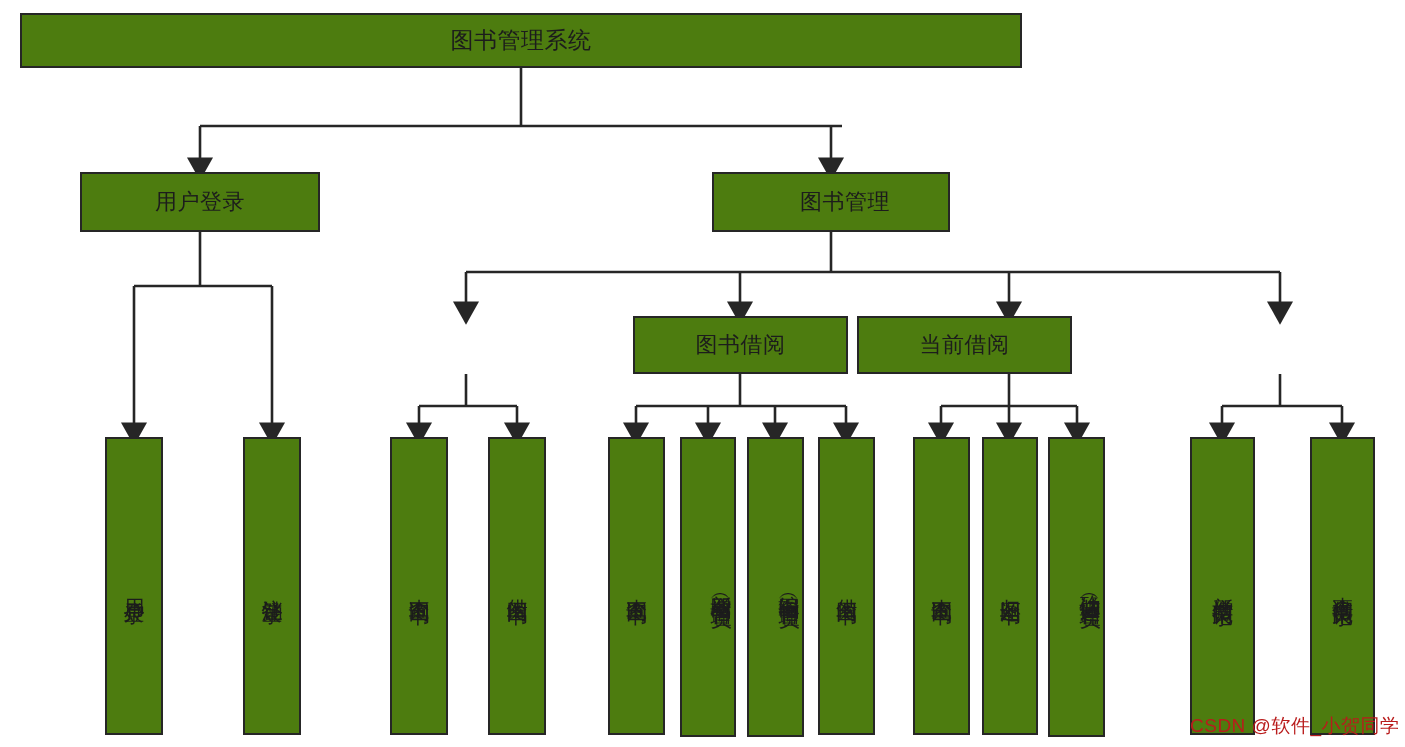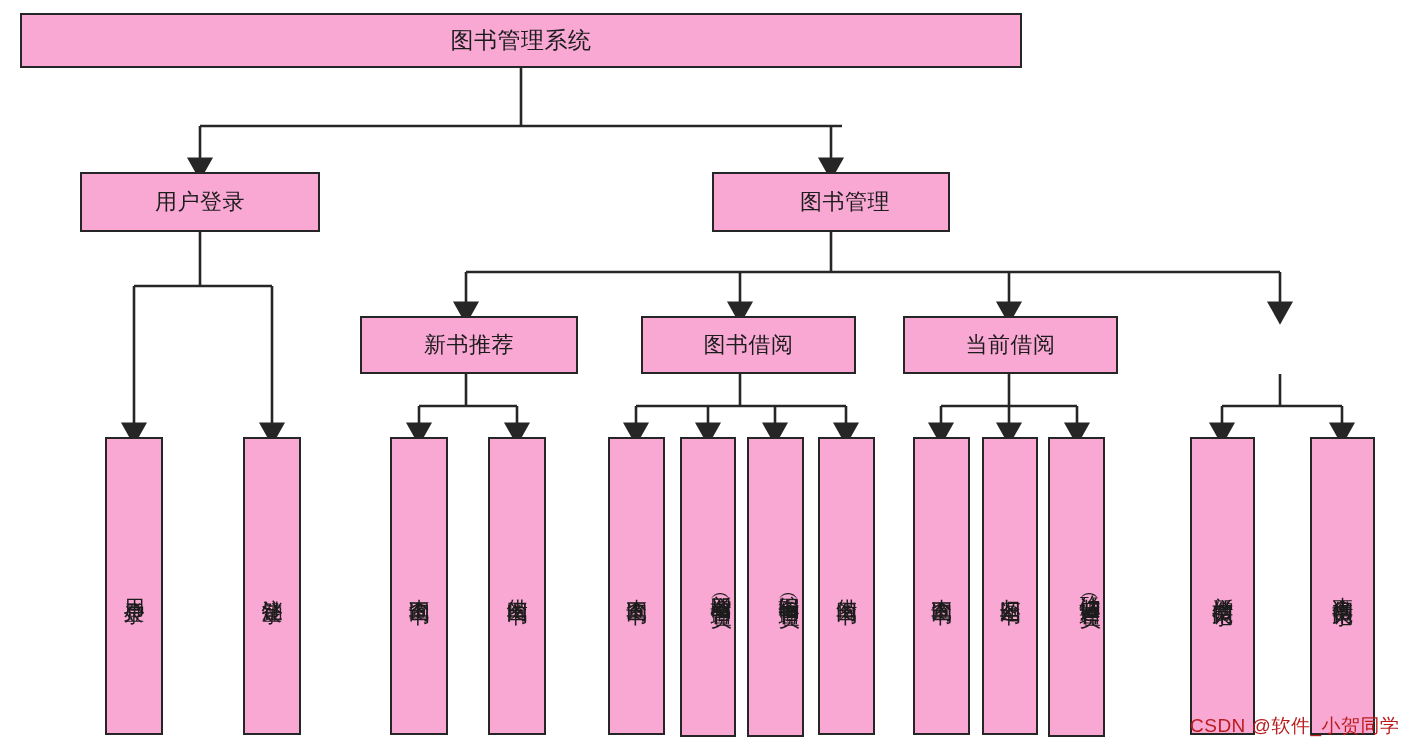--- a/index.html
+++ b/index.html
@@ -14,21 +14,21 @@
     position: relative;
     width: 1405px;
     height: 747px;
     background: #ffffff;
     overflow: hidden;
   }
   .node {
     position: absolute;
     box-sizing: border-box;
     border: 2.5px solid #262626;
-    background: #f9a8d4;
+    background: #4d7c0f;
     display: flex;
     align-items: center;
     justify-content: center;
     color: #1c1c1c;
     font-size: 22px;
     line-height: 1.25;
     letter-spacing: 0.5px;
     white-space: nowrap;
   }
   .node.root {
@@ -116,23 +116,22 @@
       <path d="M1222,406 L1222,425" marker-end="url(#arrow)"></path>
       <path d="M1342,406 L1342,425" marker-end="url(#arrow)"></path>
     </g>
   </svg>
 
   <div class="node root" style="left: 20px; top: 13px; width: 1002px; height: 55px;">图书管理系统</div>
 
   <div class="node" style="left: 80px; top: 172px; width: 240px; height: 60px;">用户登录</div>
   <div class="node" style="left: 712px; top: 172px; width: 238px; height: 60px; padding-left: 28px;">图书管理</div>
 
-  <div class="node" style="left: 360px; top: 316px; width: 218px; height: 58px;">新书推荐</div>
-  <div class="node" style="left: 633px; top: 316px; width: 215px; height: 58px; margin-left: 8px;">图书借阅</div>
-  <div class="node" style="left: 903px; top: 316px; width: 215px; height: 58px;">当前借阅</div>
+  <div class="node" style="left: 633px; top: 316px; width: 215px; height: 58px;">图书借阅</div>
+  <div class="node" style="left: 857px; top: 316px; width: 215px; height: 58px;">当前借阅</div>
 
   <div class="node vert" style="left: 105px; top: 437px; width: 58px; height: 298px;">用户登录</div>
   <div class="node vert" style="left: 243px; top: 437px; width: 58px; height: 298px;">注销登录</div>
   <div class="node vert" style="left: 390px; top: 437px; width: 58px; height: 298px;">查询图书</div>
   <div class="node vert" style="left: 488px; top: 437px; width: 58px; height: 298px;">借阅图书</div>
   <div class="node vert" style="left: 608px; top: 437px; width: 57px; height: 298px;">查询图书</div>
   <div class="node vert top-align" style="left: 680px; top: 437px; width: 56px; height: 300px;">新增图书（管理员）</div>
   <div class="node vert top-align" style="left: 747px; top: 437px; width: 57px; height: 300px;">编辑图书（管理员）</div>
   <div class="node vert" style="left: 818px; top: 437px; width: 57px; height: 298px;">借阅图书</div>
   <div class="node vert" style="left: 913px; top: 437px; width: 57px; height: 298px;">查询图书</div>

